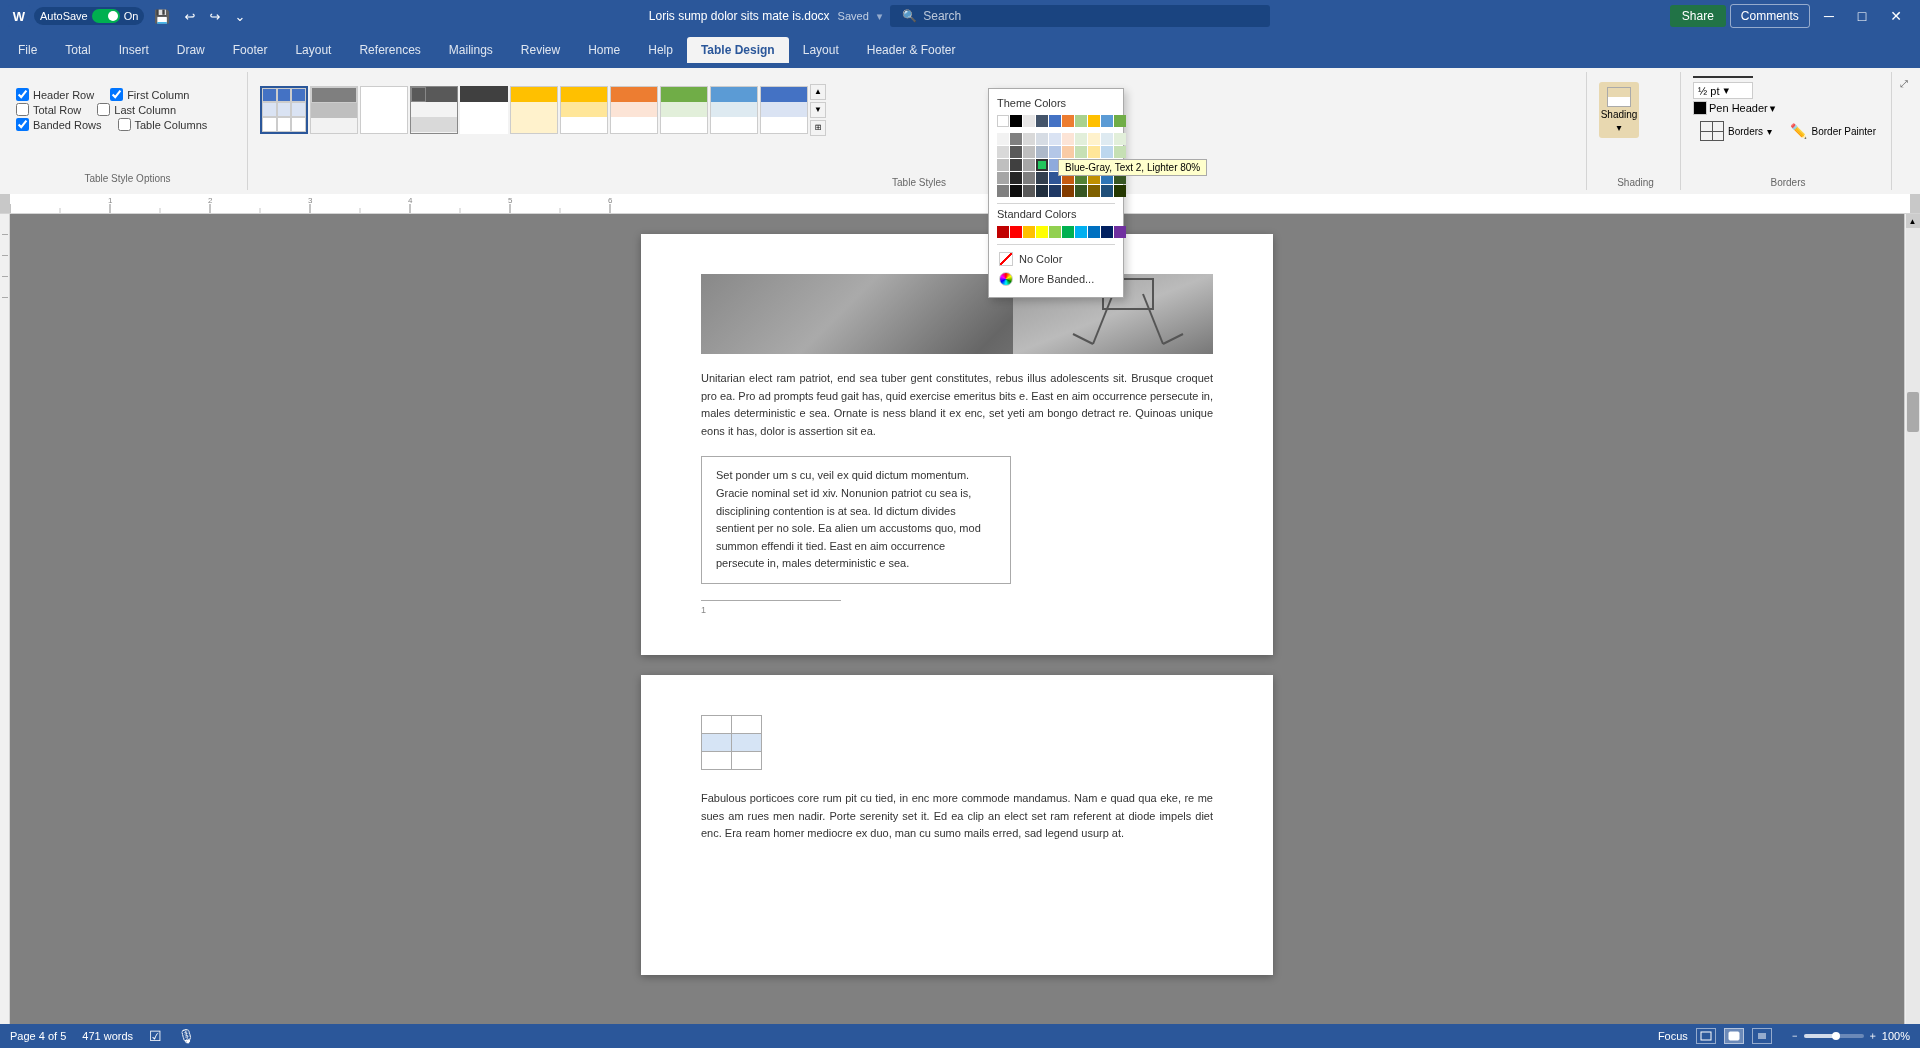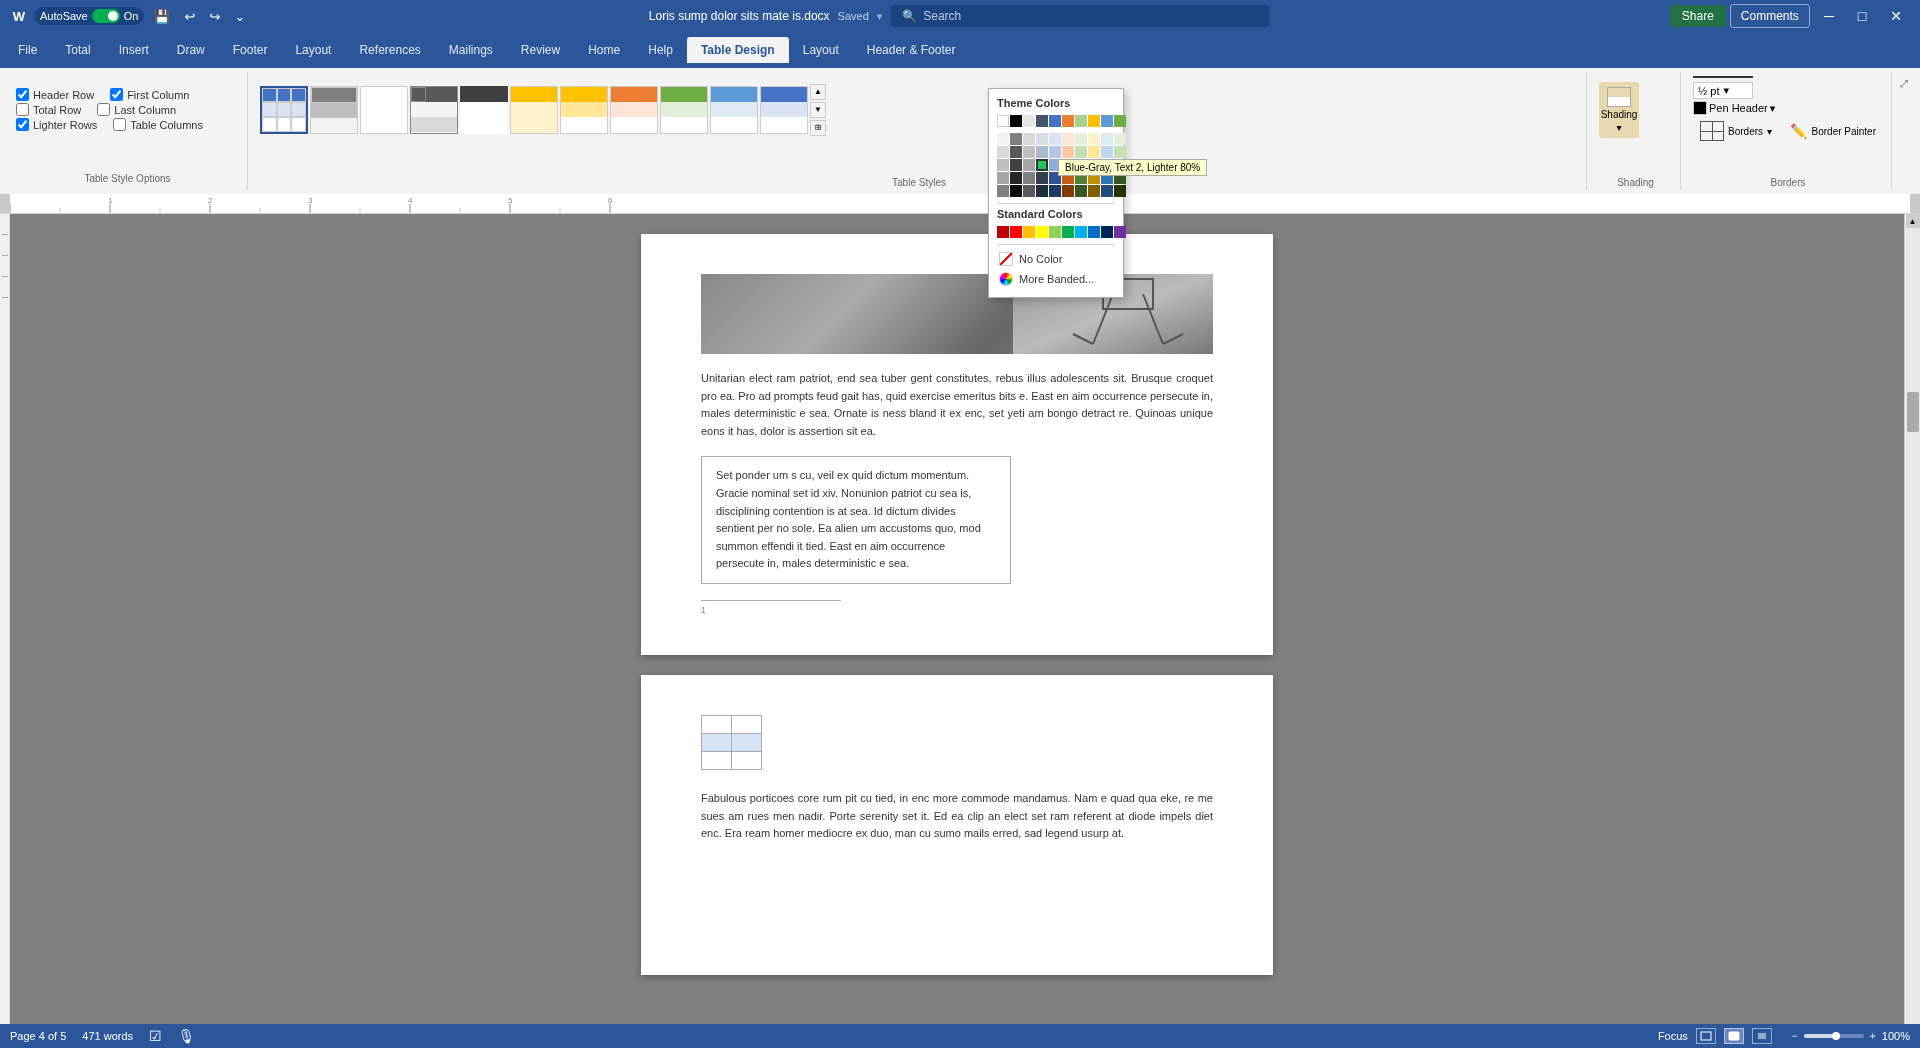--- a/index.html
+++ b/index.html
@@ -296,21 +296,21 @@
       background: white;
       border: 1px solid #aaa;
       box-shadow: 3px 3px 8px rgba(0,0,0,0.2);
       z-index: 1000;
       padding: 8px;
       font-size: 11px;
     }
     .color-picker-title {
       font-size: 11px;
       color: #333;
-      font-weight: 700;
+      font-weight: 400;
       margin-bottom: 6px;
     }
     .color-grid {
       display: grid;
       grid-template-columns: repeat(10, 1fr);
       gap: 1px;
       margin-bottom: 6px;
     }
     .color-swatch {
       width: 12px;
@@ -496,21 +496,21 @@
           <span>Total Row</span>
         </label>
         <label class="ribbon-checkbox-row">
           <input type="checkbox" style="">
           <span>Last Column</span>
         </label>
       </div>
       <div class="table-style-opts-row">
         <label class="ribbon-checkbox-row">
           <input type="checkbox" checked="" style="">
-          <span>Lighter Rows</span>
+          <span>Banded Rows</span>
         </label>
         <label class="ribbon-checkbox-row">
           <input type="checkbox" style="">
           <span>Table Columns</span>
         </label>
       </div>
     </div>
     <div class="ribbon-group-label">Table Style Options</div>
   </div>
 

